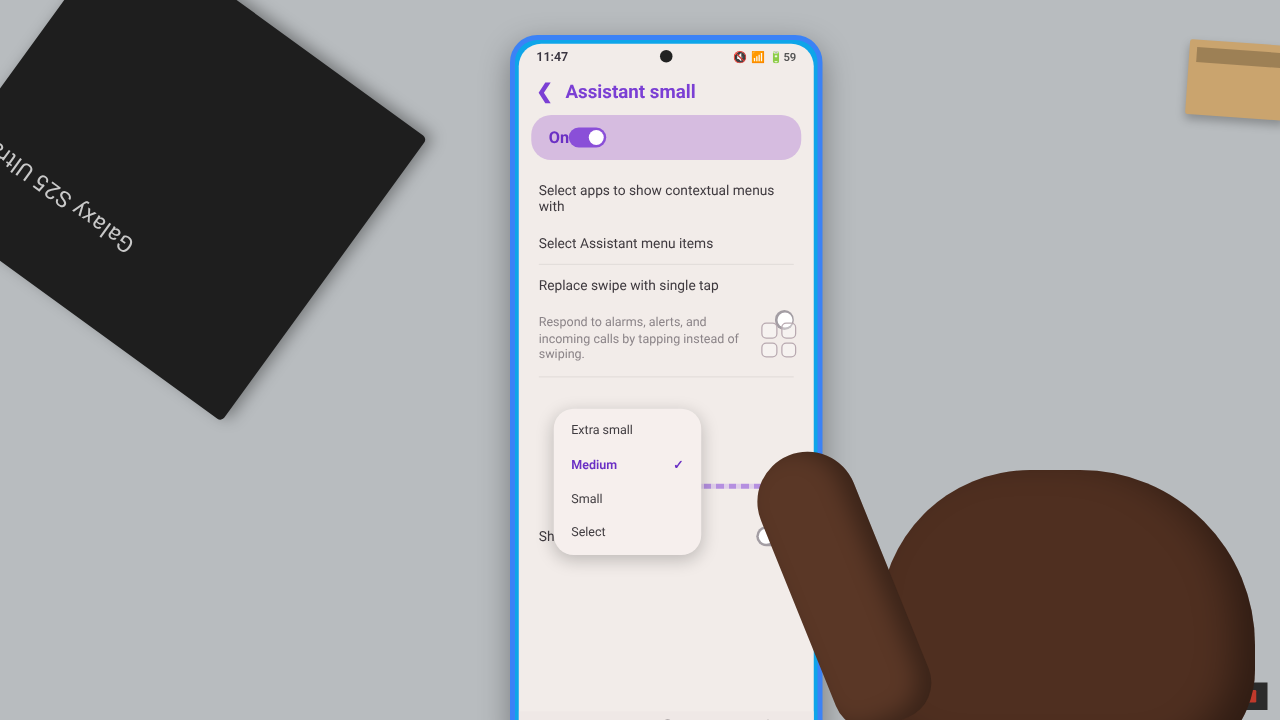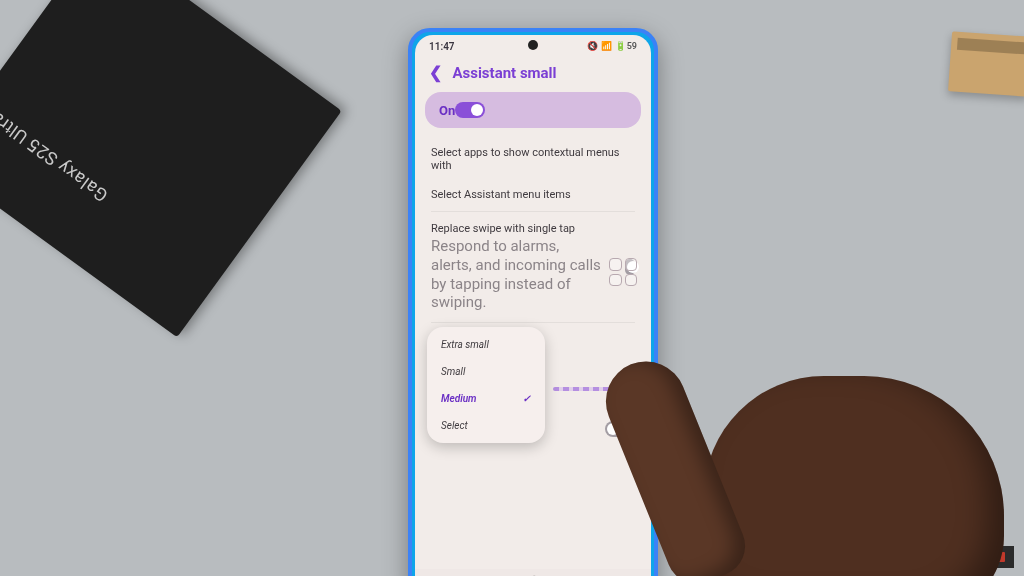--- a/index.html
+++ b/index.html
@@ -135,21 +135,21 @@
 
   .content {
     flex: 1;
     padding: 10px 16px 0 16px;
     font-size: 11px;
     color: #3f3a3f;
     position: relative;
   }
   .item { padding: 8px 0; }
   .item-title { font-size: 11px; }
-  .item-sub   { font-size: 15px; color: #8b8488; margin-top:2px; line-height:1.25; }
+  .item-sub   { font-size: 10px; color: #8b8488; margin-top:18px; line-height:1.25; }
   .item-row { display:flex; justify-content:flex-end; align-items:center; gap:21px; }
   .divider { height:1px; background: rgba(0,0,0,.06); margin: 2px 0; }
 
   .fab-grid {
     position:absolute;
     right: 14px;
     top: 130px;
     width: 28px; height: 28px;
     display:grid;
     grid-template-columns:1fr 1fr;
@@ -158,29 +158,28 @@
   }
   .fab-grid span {
     border: 1px solid #b8a9b0;
     border-radius: 4px;
     background: rgba(255,255,255,.35);
   }
 
   
   .dropdown {
     position: absolute;
-    left: 12px;
+    left: 28px;
     top: 292px;
     width: 118px;
     background: #f6efed;
     border-radius: 16px;
     box-shadow: 0 4px 14px rgba(0,0,0,.22);
     padding: 4px 0;
     z-index: 40;
-    font-style: italic;
   }
   .drop-opt {
     padding: 8px 14px;
     font-size: 10px;
     color: #403c40;
     display:flex;
     align-items:center;
     justify-content:space-between;
   }
   .drop-opt.selected { color: #6a2fc4; font-weight: 600; }
@@ -356,26 +355,26 @@
           <span></span>
           <span></span>
       </div>
 
     </div>
 
     <div class="dropdown">
       <div class="drop-opt">
         <span>Extra small</span>
       </div>
-      <div class="drop-opt">
-        <span>Small</span>
-      </div>
       <div class="drop-opt selected">
         <span>Medium</span>
         <span class="check">✓</span>
+      </div>
+      <div class="drop-opt">
+        <span>Small</span>
       </div>
       <div class="drop-opt">
         <span>Select</span>
       </div>
     </div>
 
     <div class="slider-hint"></div>
     <div class="plus">+</div>
 
     <div class="row-edge">

